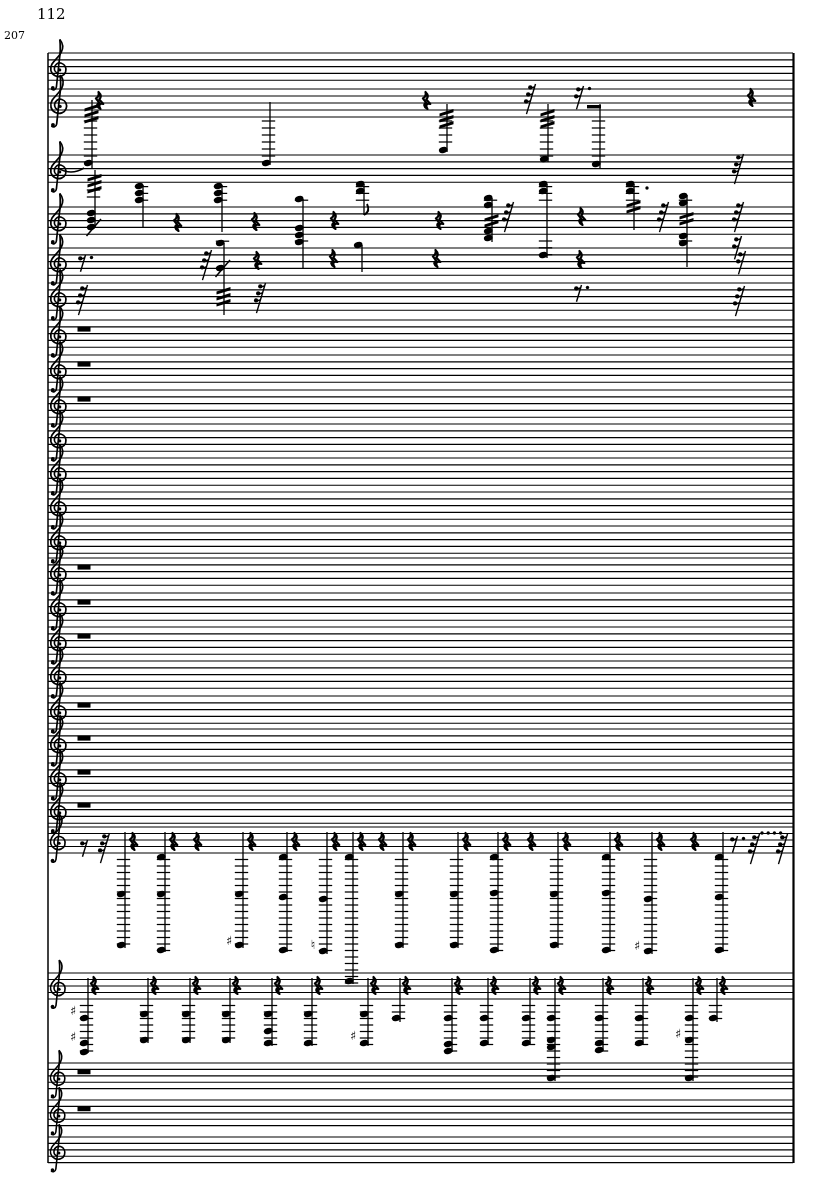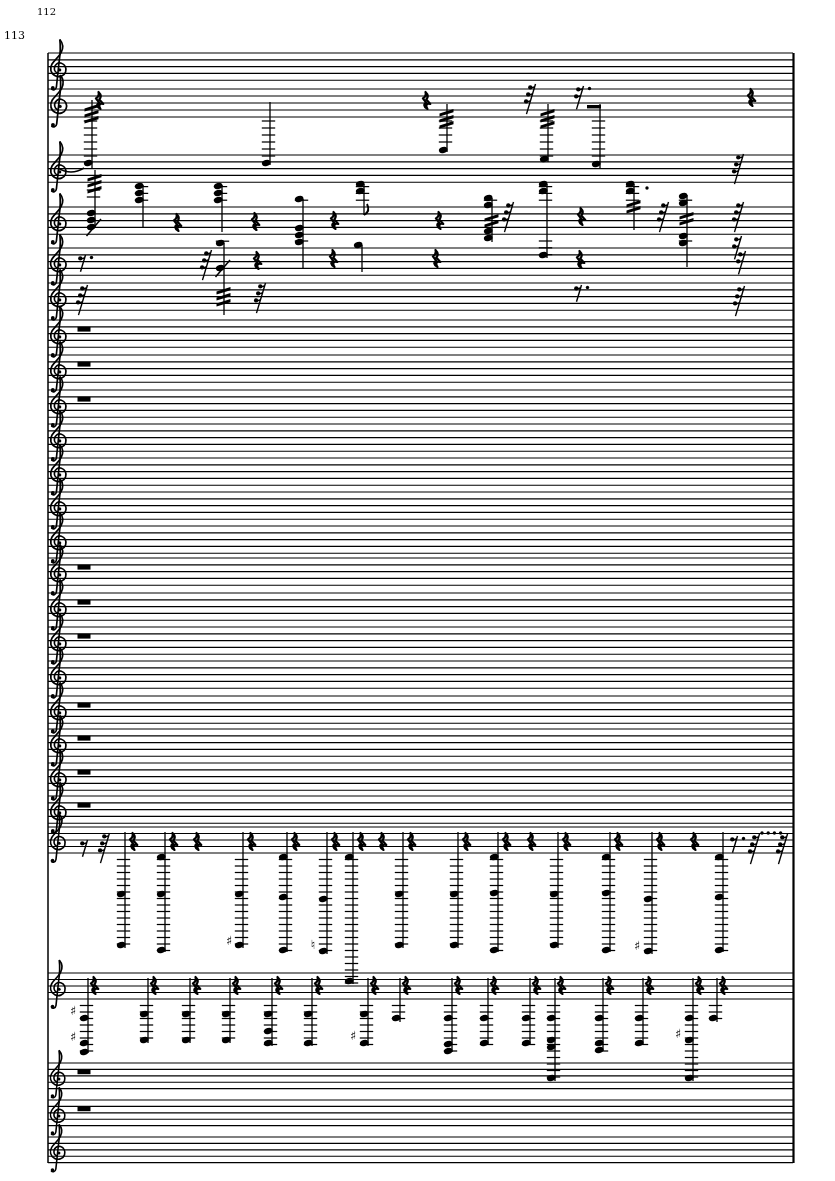--- a/index.html
+++ b/index.html
@@ -1,28 +1,28 @@
 <!DOCTYPE html>
 <html><head>
 <meta charset="utf-8">
 <style>
   html,body{margin:0;padding:0;background:#888;}
   .page{position:relative;width:835px;height:1181px;background:#ffffff;overflow:hidden;
         font-family:"DejaVu Serif", serif;}
   .mnum{position:absolute;color:#000;line-height:1;}
-  .m112{left:37px;top:7px;font-size:10px;}
+  .m112{left:37px;top:7px;font-size:15px;}
   .m113{left:4px;top:30px;font-size:11px;}
   svg{position:absolute;left:0;top:0;}
 </style>
 </head>
 <body>
 
 <div class="page">
   <span class="mnum m112">112</span>
-  <span class="mnum m113">113</span>
+  <span class="mnum m113">207</span>
   <svg id="score" width="835" height="1181" viewBox="0 0 835 1181">
       <g>
         <line x1="48" y1="53" x2="793" y2="53" stroke="#000000" stroke-width="1.15"></line>
         <line x1="48" y1="59.8" x2="793" y2="59.8" stroke="#000000" stroke-width="1.15"></line>
         <line x1="48" y1="66.6" x2="793" y2="66.6" stroke="#000000" stroke-width="1.15"></line>
         <line x1="48" y1="73.4" x2="793" y2="73.4" stroke="#000000" stroke-width="1.15"></line>
         <line x1="48" y1="80.2" x2="793" y2="80.2" stroke="#000000" stroke-width="1.15"></line>
         <g transform="translate(47,53) scale(1)">
           <path d="M12.8,-13.5 C15.8,-10 16.4,-5 14.2,-0.6 C11.8,4.2 7.4,7 5,11 C2.4,15.2 3.6,20.6 8.2,22.8 C12.4,24.8 17.2,23 18.6,19 C19.9,15.2 18,11.2 14.4,10.2 C11,9.2 7.8,11.4 7.4,14.8 C7.1,17.4 8.8,19.8 11.4,20.4" fill="none" stroke="#000000" stroke-width="1.7"></path>
           <path d="M12.8,-13.5 C13.6,-7 13.4,0 12.2,8 L9.4,34 C9,36.8 6,37.8 4.4,35.8" fill="none" stroke="#000000" stroke-width="1.7"></path>

